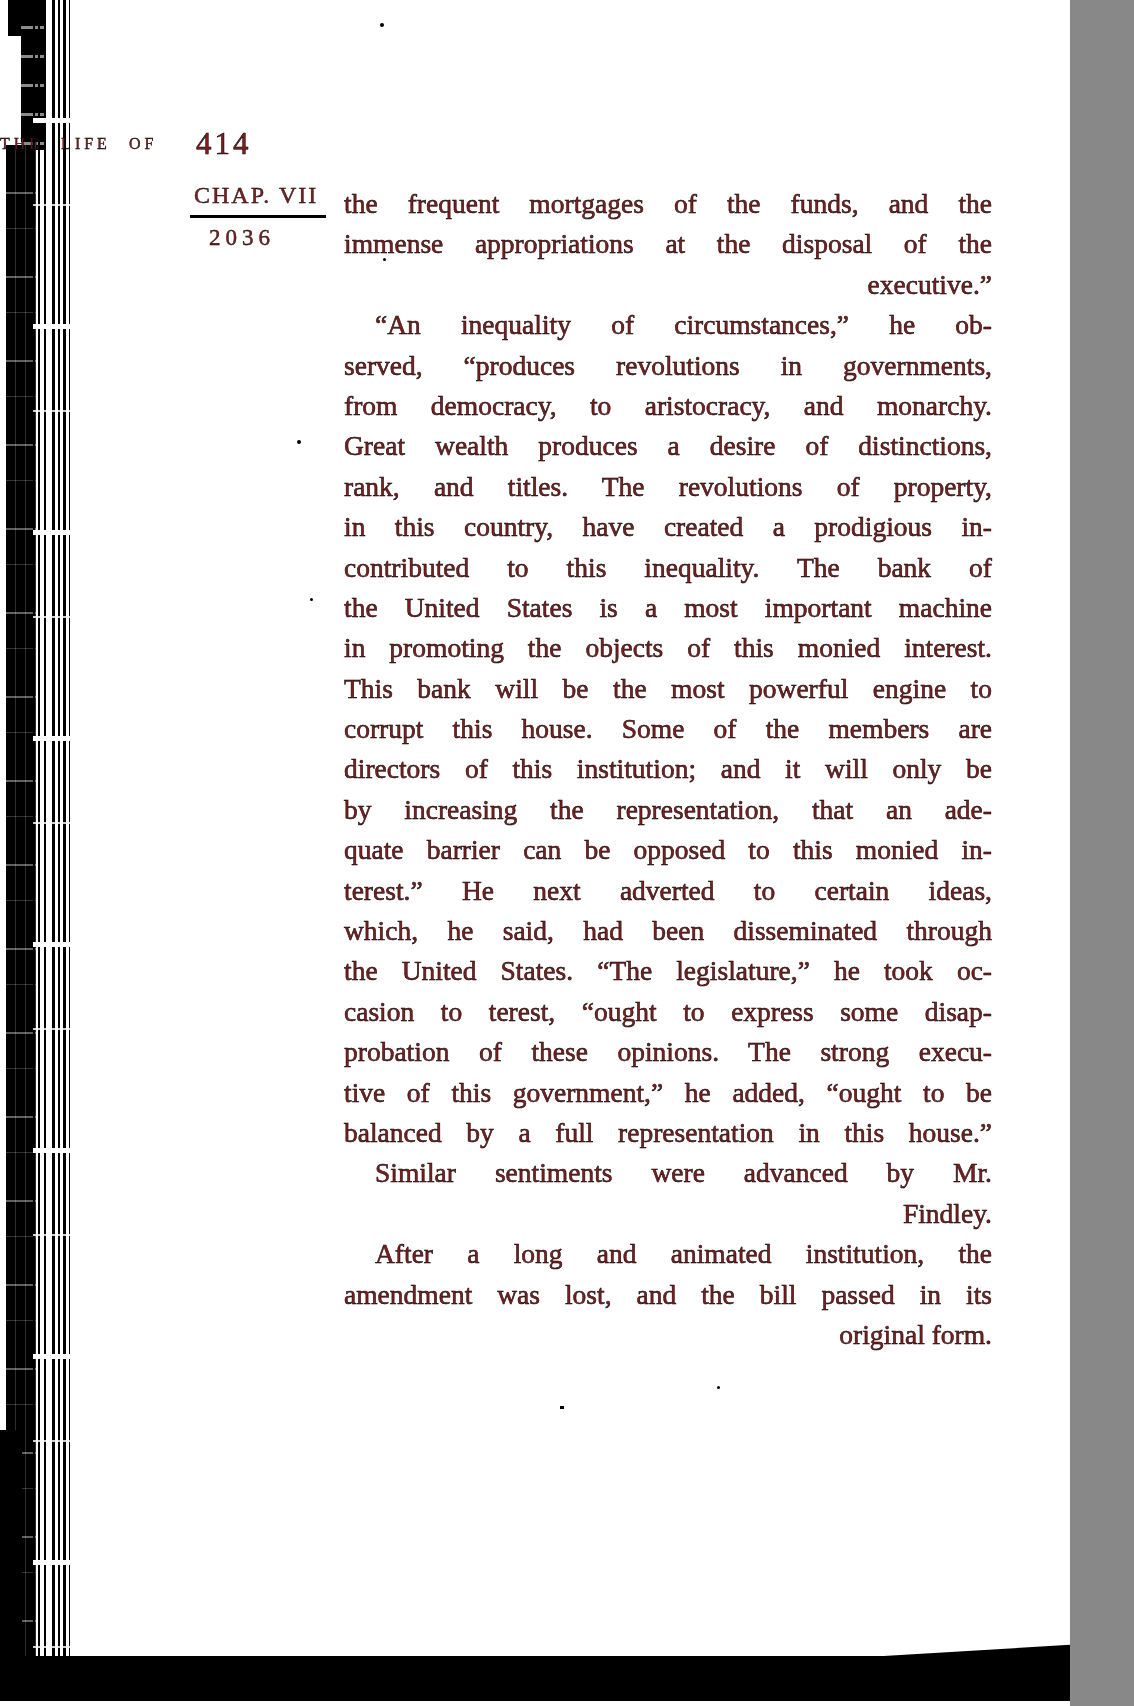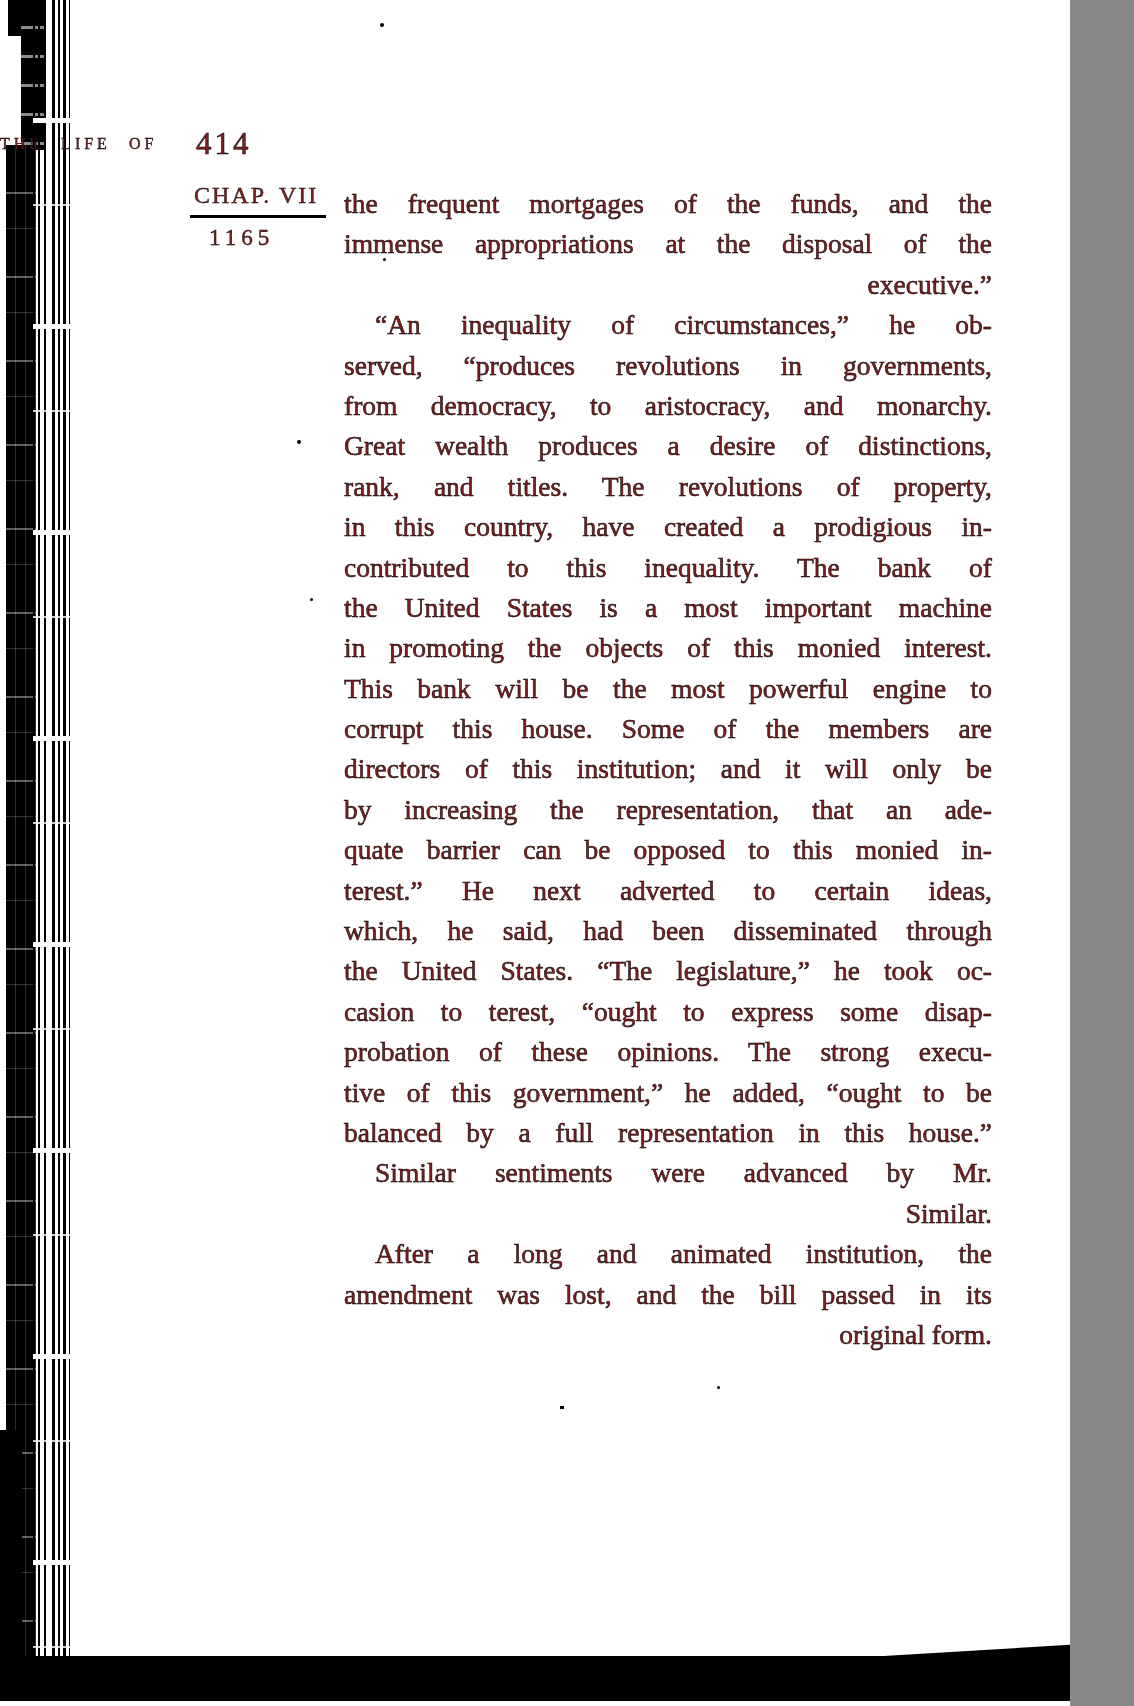--- a/index.html
+++ b/index.html
@@ -108,21 +108,21 @@
   <div class="gutter-blob-b"></div>
   <div class="gutter-band"></div>
   <div class="gutter-band-low"></div>
   <div class="gutter-lines"></div>
 
   <div class="folio">414</div>
   <div class="running-header">THE LIFE OF</div>
 
   <div class="sidenote-chapter">CHAP. VII</div>
   <div class="sidenote-rule"></div>
-  <div class="sidenote-year">1165</div>
+  <div class="sidenote-year">2036</div>
 
   <div class="body-text">
       <div class="line just">the frequent mortgages of the funds, and the</div>
       <div class="line just">immense appropriations at the disposal of the</div>
       <div class="line">executive.”</div>
       <div class="line just" style="text-indent: 31px;">“An inequality of circumstances,” he ob-</div>
       <div class="line just">served, “produces revolutions in governments,</div>
       <div class="line just">from democracy, to aristocracy, and monarchy.</div>
       <div class="line just">Great wealth produces a desire of distinctions,</div>
       <div class="line just">rank, and titles. The revolutions of property,</div>
@@ -136,21 +136,21 @@
       <div class="line just">by increasing the representation, that an ade-</div>
       <div class="line just">quate barrier can be opposed to this monied in-</div>
       <div class="line just">terest.” He next adverted to certain ideas,</div>
       <div class="line just">which, he said, had been disseminated through</div>
       <div class="line just">the United States. “The legislature,” he took oc-</div>
       <div class="line just">casion to terest, “ought to express some disap-</div>
       <div class="line just">probation of these opinions. The strong execu-</div>
       <div class="line just">tive of this government,” he added, “ought to be</div>
       <div class="line just">balanced by a full representation in this house.”</div>
       <div class="line just" style="text-indent: 31px;">Similar sentiments were advanced by Mr.</div>
-      <div class="line">Similar.</div>
+      <div class="line">Findley.</div>
       <div class="line just" style="text-indent: 31px;">After a long and animated institution, the</div>
       <div class="line just">amendment was lost, and the bill passed in its</div>
       <div class="line">original form.</div>
     </div>
 
   <div class="speck s1"></div>
   <div class="speck s2"></div>
   <div class="speck s3"></div>
   <div class="speck s4"></div>
   <div class="speck s5"></div>

